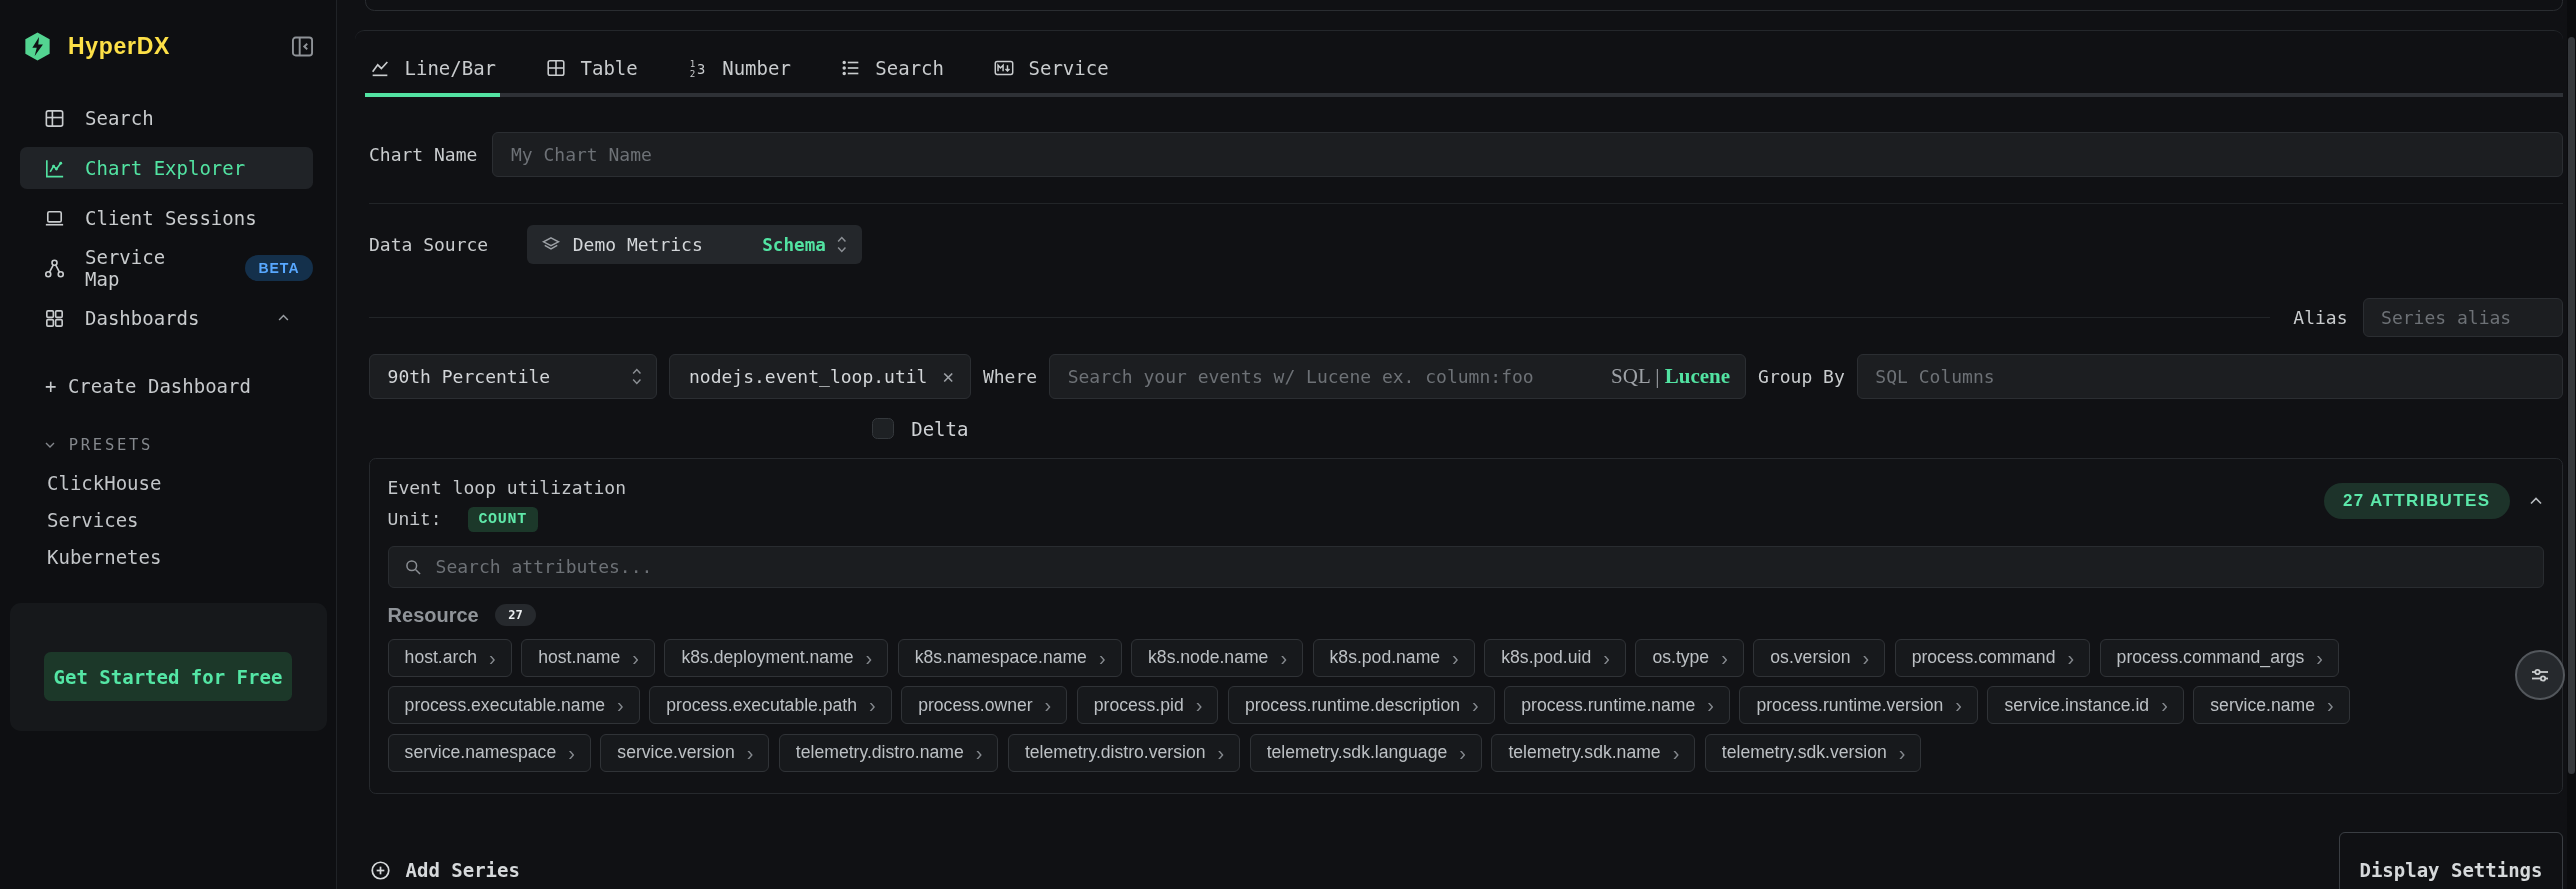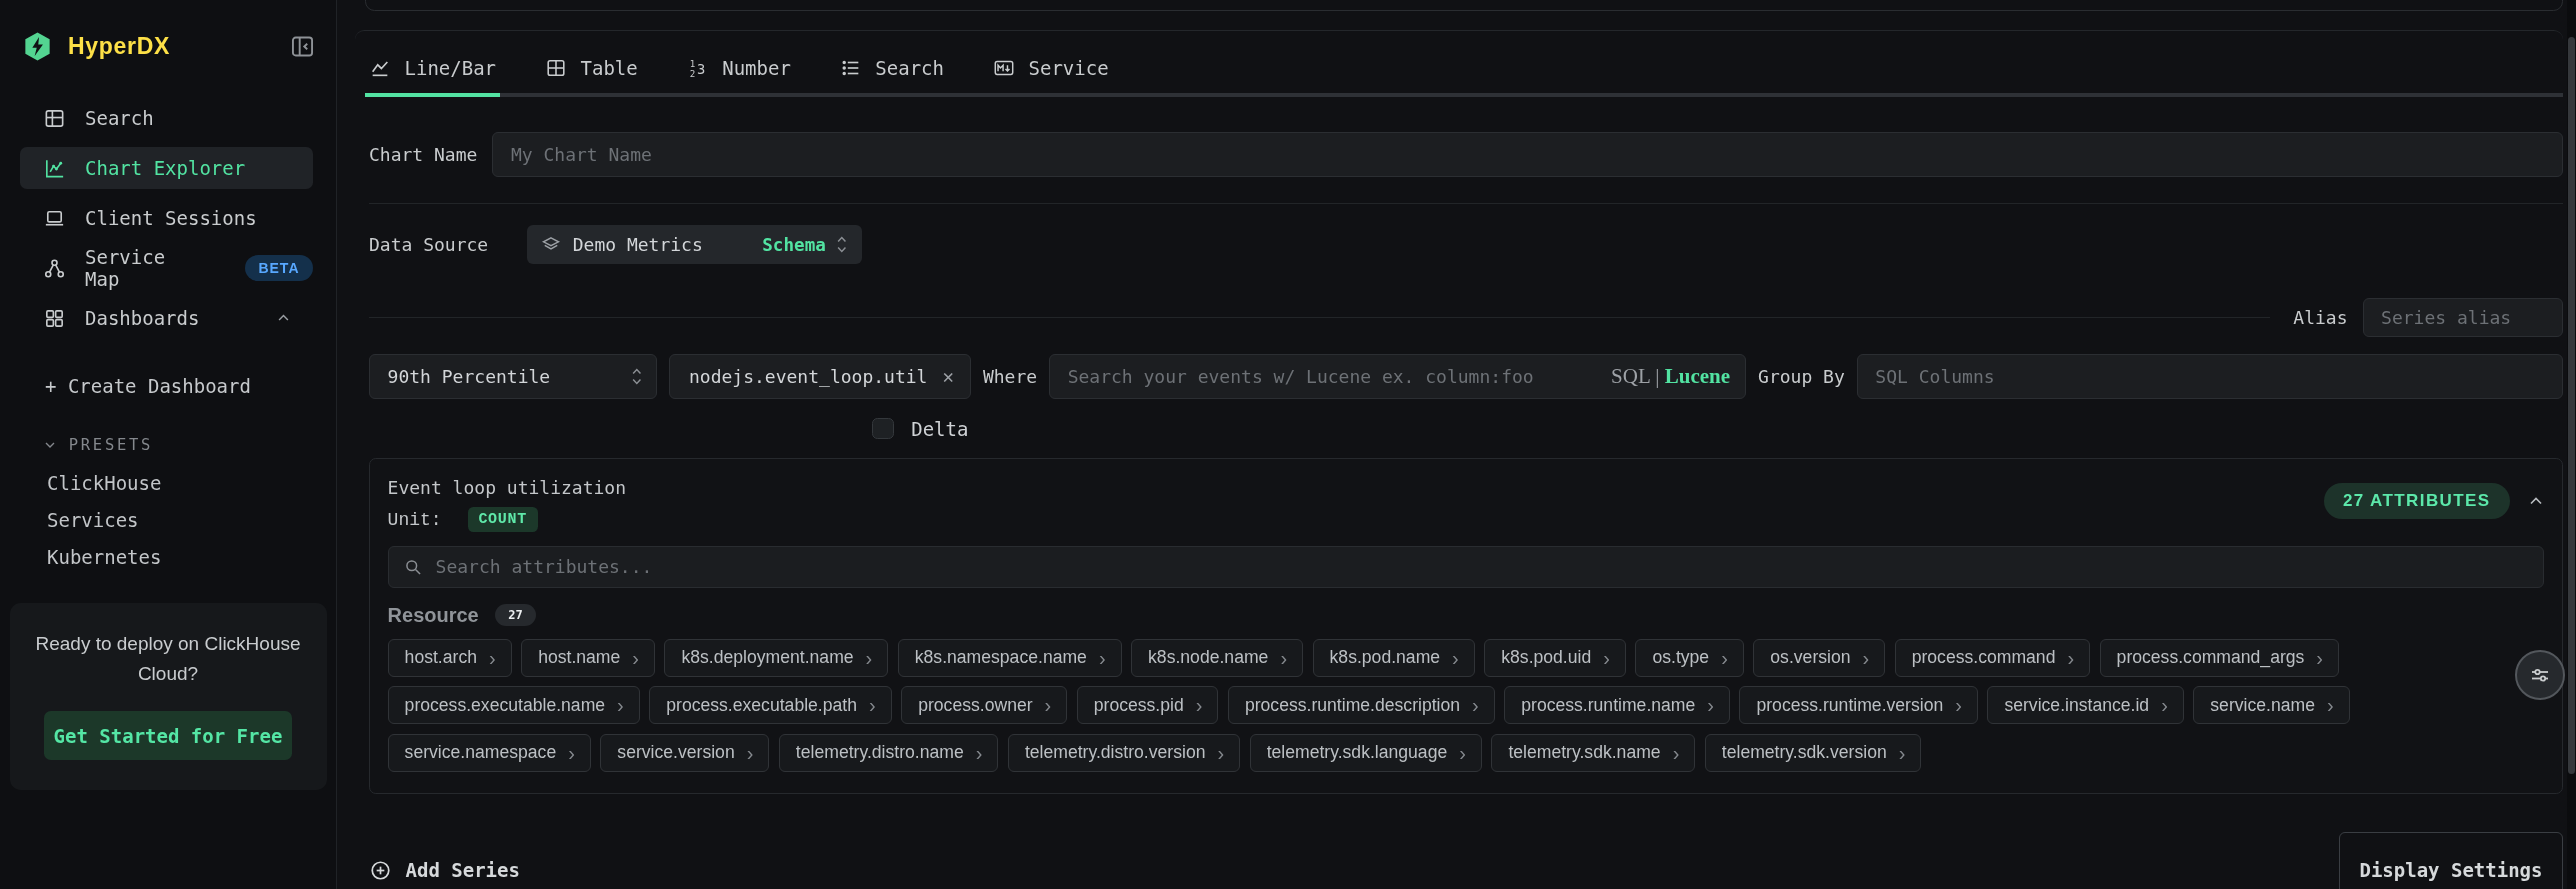--- a/index.html
+++ b/index.html
@@ -355,21 +355,20 @@
     <div class="preset-list">
 
         <div class="preset-item">ClickHouse</div>
 
         <div class="preset-item">Services</div>
 
         <div class="preset-item">Kubernetes</div>
       </div>
 
     <div class="cloud-card">
-      <div class="cloud-text">Ready to deploy on ClickHouse Cloud?</div>
       <button class="cloud-cta">Get Started for Free</button>
     </div>
   </aside>
 
   <main class="main">
     <div class="remnant"></div>
     <div class="tab-topline"></div>
 
     <div class="tabbar">
 

